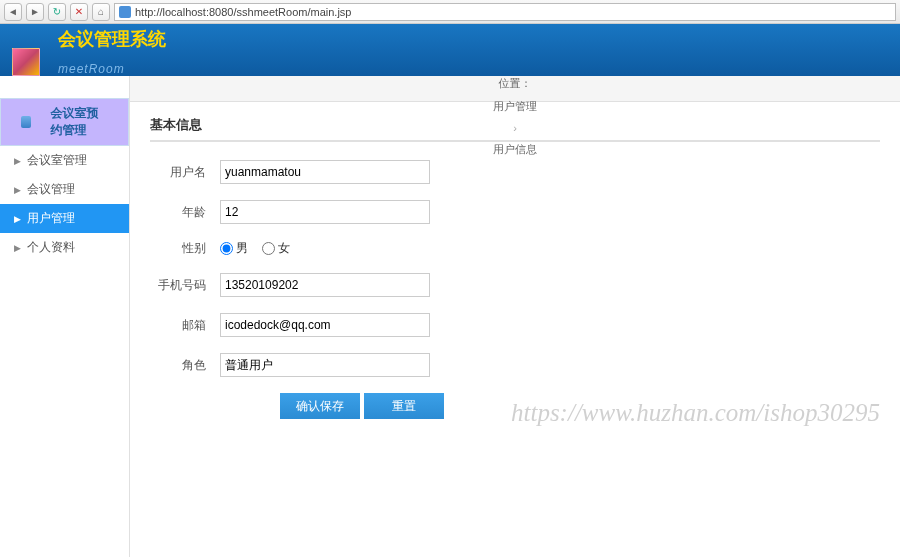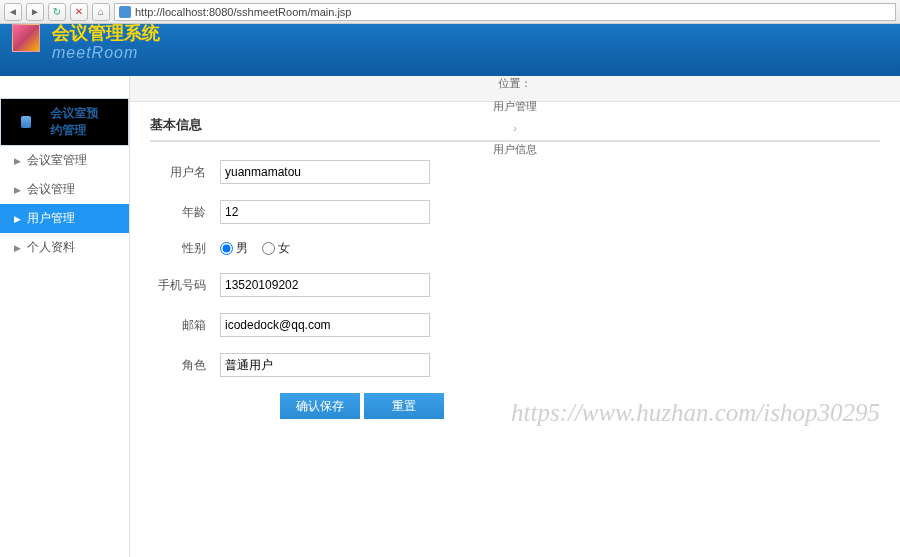--- a/index.html
+++ b/index.html
@@ -3,28 +3,28 @@
 <meta charset="utf-8">
 <style>
 * { margin: 0; padding: 0; box-sizing: border-box; }
 body { font-family: "Microsoft YaHei", Arial, sans-serif; font-size: 12px; color: #333; background: #fff; }
 
 .browser-bar { height: 24px; background: linear-gradient(#f8f8f8, #e8e8e8); border-bottom: 1px solid #ccc; display: flex; align-items: center; padding: 0 4px; gap: 4px; }
 .nav-btn { width: 18px; height: 18px; border: 1px solid #bbb; border-radius: 3px; background: linear-gradient(#fff,#eee); display: flex; align-items: center; justify-content: center; font-size: 10px; color: #666; cursor: pointer; }
 .url-bar { flex: 1; height: 18px; border: 1px solid #bbb; background: #fff; display: flex; align-items: center; padding: 0 4px; font-size: 11px; color: #444; text-align: right; }
 .url-icon { width: 12px; height: 12px; margin-right: 4px; background: #4a90d9; border-radius: 2px; }
 
-.header { height: 52px; background: linear-gradient(#1976c2, #0d5aa0); display: flex; align-items: flex-start; padding: 0 12px; position: relative; }
+.header { height: 52px; background: linear-gradient(#1976c2, #0d5aa0); display: flex; align-items: flex-end; padding: 0 12px; position: relative; gap: 6px; }
 .logo { width: 28px; height: 28px; background: linear-gradient(135deg,#ff6b9d,#c44569,#f8b500); border: 1px solid rgba(255,255,255,0.4); margin-right: 12px; }
 .header-title { color: #ffd700; font-size: 18px; font-weight: bold; line-height: 1; }
-.header-sub { color: #7fb8e8; font-size: 16px; font-style: italic; margin-top: 2px; letter-spacing: 1px; }
+.header-sub { color: #7fb8e8; font-size: 12px; font-style: italic; margin-top: 14px; letter-spacing: 1px; }
 
 .container { display: flex; height: calc(100vh - 76px); }
 .sidebar { width: 130px; background: #fff; border-right: 1px solid #e0e0e0; padding-top: 22px; }
-.side-group { background: #000000; border: 1px solid #c8dcf0; padding: 6px 20px; display: flex; align-items: center; gap: 20px; color: #2060a0; font-weight: bold; }
+.side-group { background: #c4b5fd; border: 1px solid #c8dcf0; padding: 6px 20px; display: flex; align-items: center; gap: 20px; color: #2060a0; font-weight: bold; }
 .side-group-icon { width: 14px; height: 12px; background: linear-gradient(#6fb0e8,#3a80c8); border-radius: 2px; }
 .side-item { padding: 6px 14px; display: flex; align-items: center; gap: 6px; cursor: pointer; color: #555; }
 .side-item .arrow { font-size: 9px; color: #888; }
 .side-item.active { background: #2196f3; color: #fff; position: relative; }
 .side-item.active .arrow { color: #fff; }
 .side-item.active::after { content: ''; position: absolute; right: -8px; top: 50%; transform: translateY(-50%); border: 8px solid transparent; border-left-color: #2196f3; }
 
 .main { flex: 1; background: #fff; display: flex; flex-direction: column; }
 .breadcrumb { height: 26px; background: #f5f5f5; border-bottom: 1px solid #e0e0e0; display: flex; align-items: center; padding: 0 14px; gap: 8px; font-size: 11px; color: #666; flex-direction: column; }
 .bc-sep { color: #aaa; }

